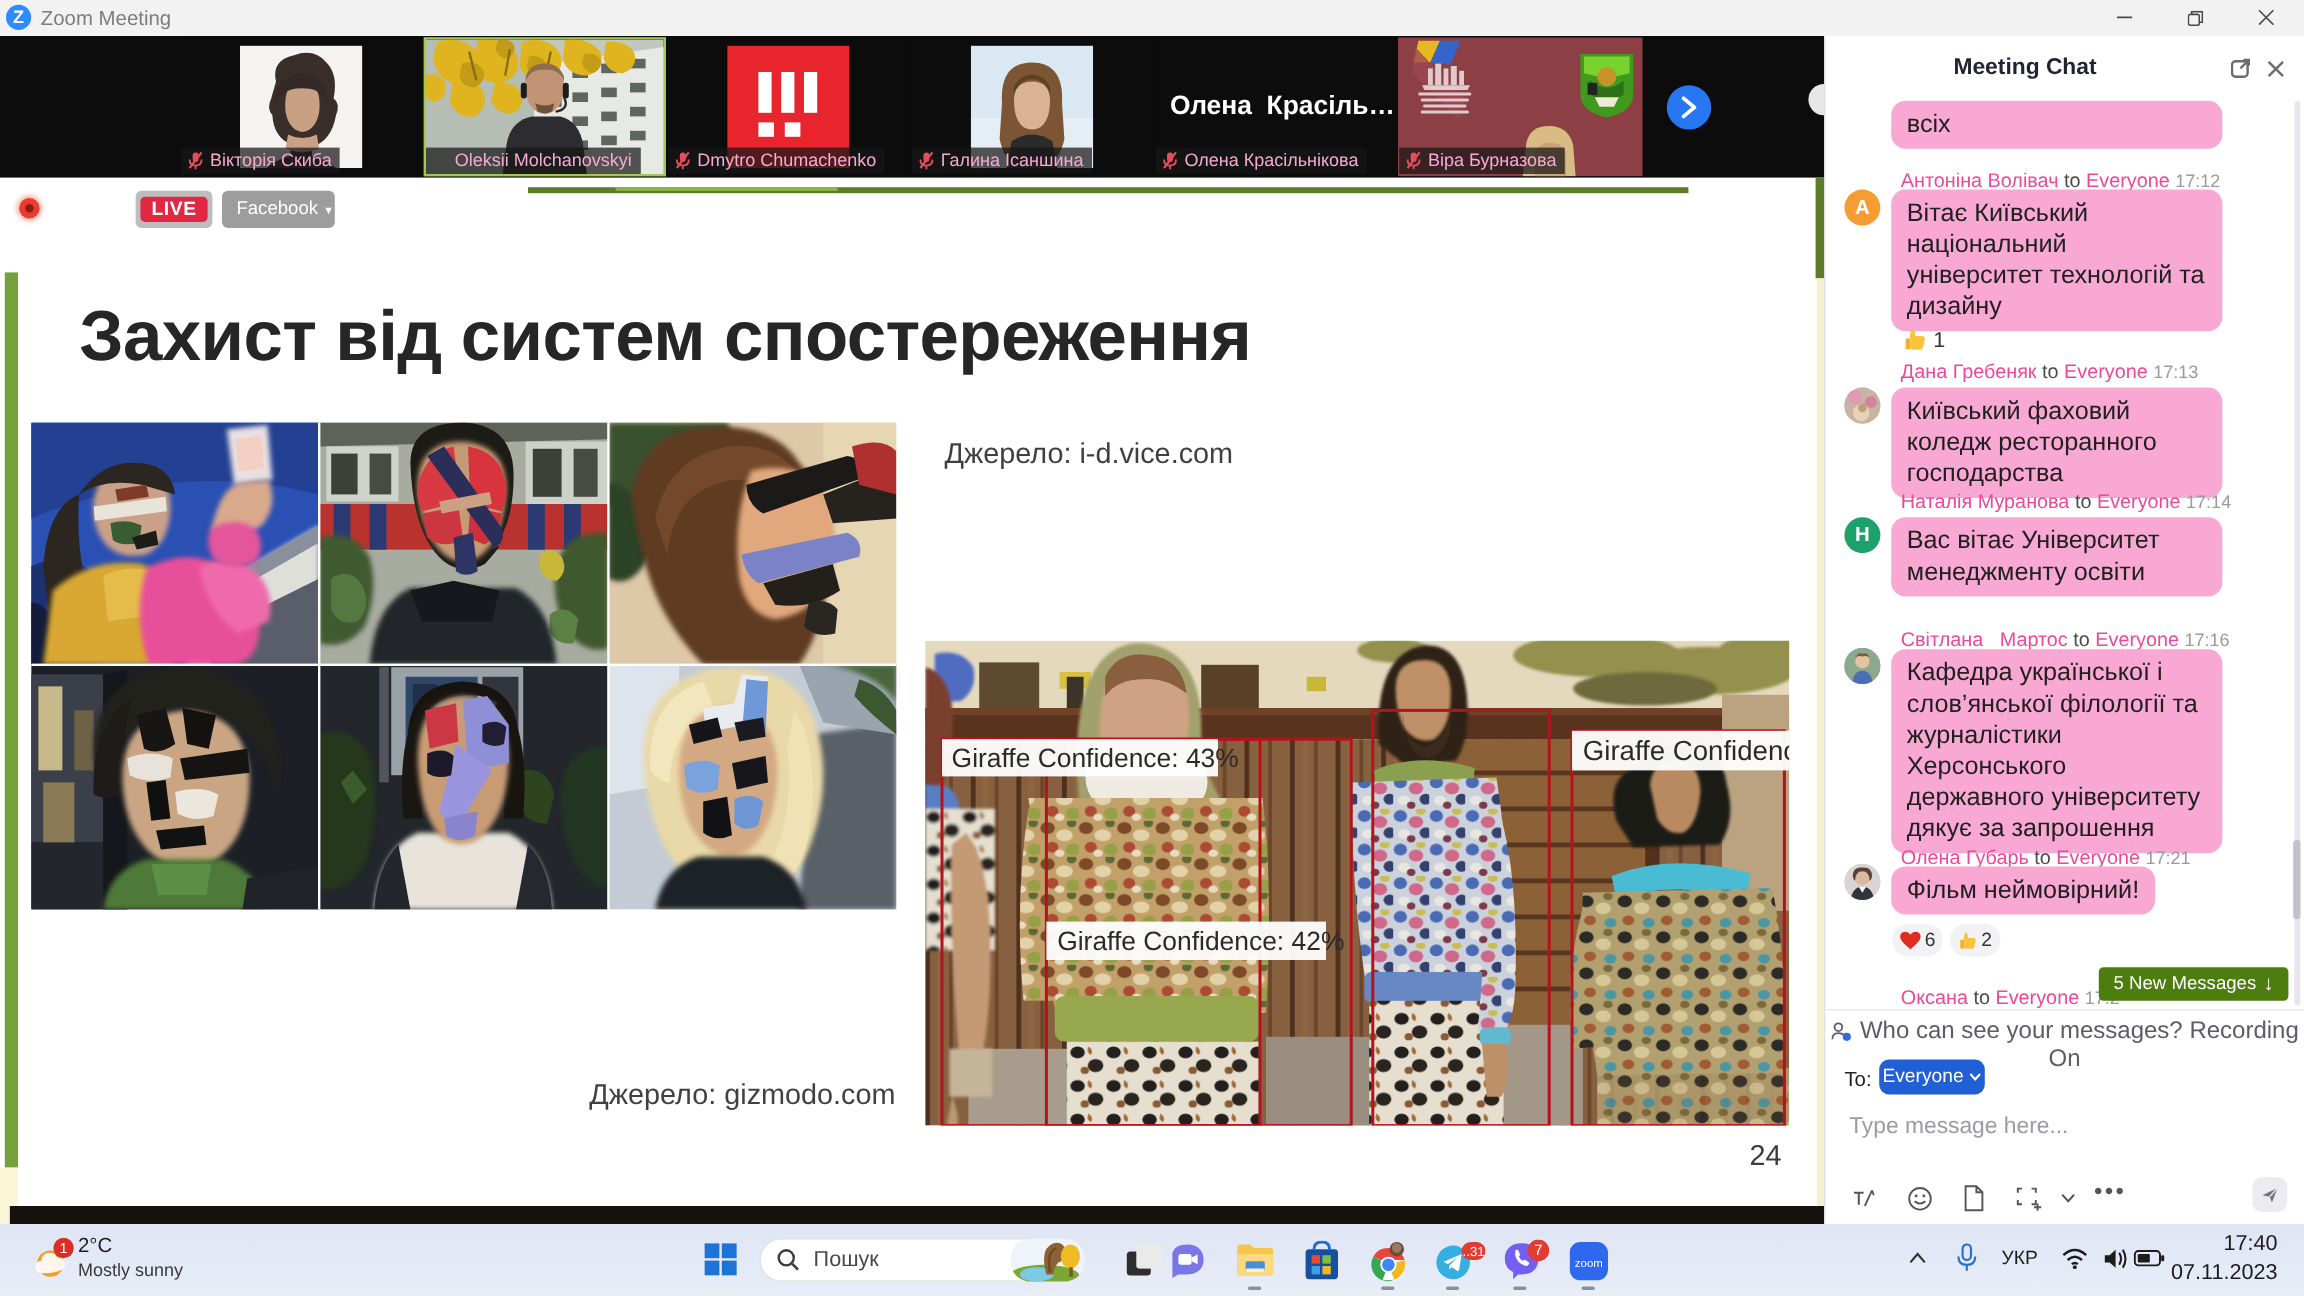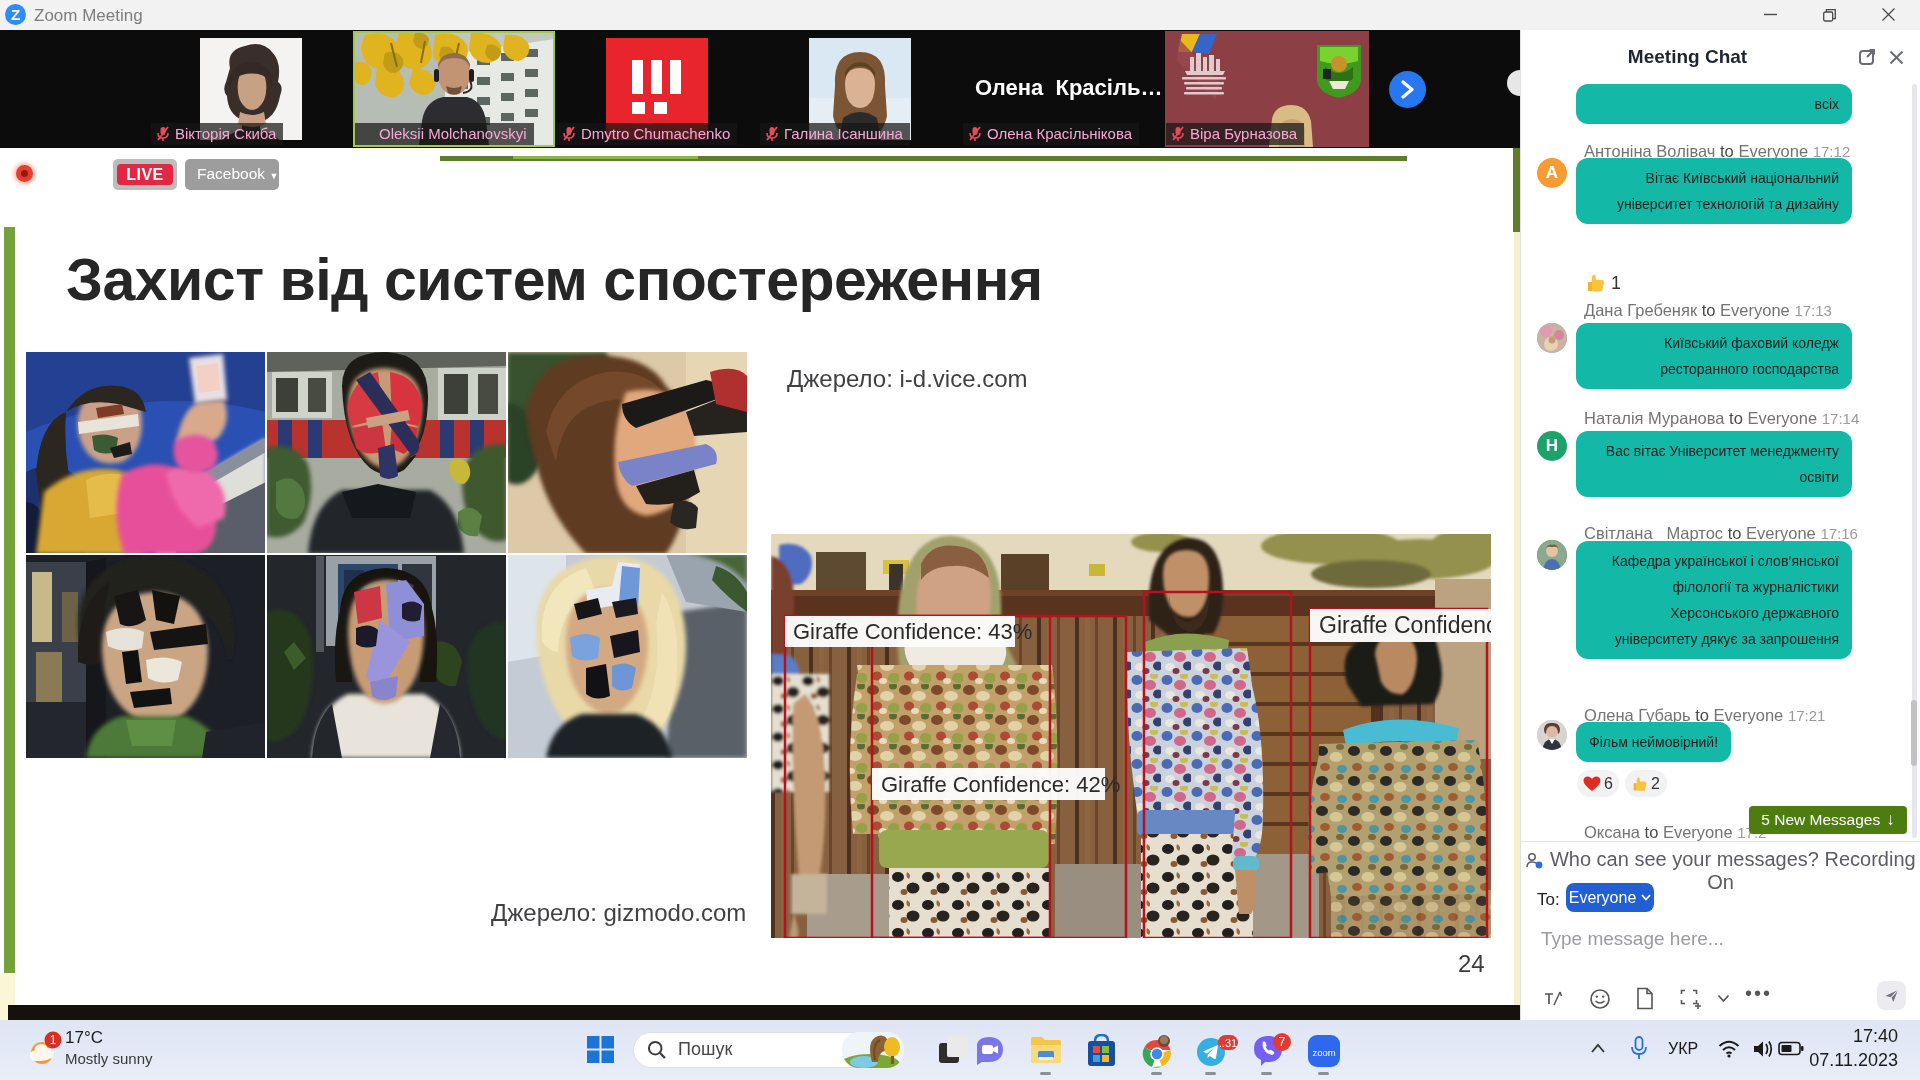--- a/index.html
+++ b/index.html
@@ -13,24 +13,24 @@
   #ztitle { left:34px; top:6px; font-size:17px; color:#7d7d7d; }
 
   
   #strip { left:0; top:30px; width:1520px; height:127px; background:#0c0c0c; overflow:hidden; }
   .tile { position:absolute; top:1px; height:116px; width:202px; background:#0c0c0c; overflow:hidden; }
   .vlabel { position:absolute; left:1px; bottom:2px; background:rgba(22,22,22,0.72); color:#f9a8d4; font-size:15px; padding:2px 7px 3px 5px; white-space:nowrap; display:flex; align-items:center; gap:5px; }
   .sq { position:absolute; left:50px; top:7px; width:102px; height:102px; }
 
   
   #chat { left:1520px; top:30px; width:400px; height:990px; background:#fff; border-left:1px solid #e0e0e0; }
-  .cname { color:#737373; }
+  .cname { color:#ec4899; }
   .cgrey { color:#4a4a4a; }
   .ctime { color:#9a9a9a; font-size:15px; }
-  .bubble { position:absolute; left:55px; background:#14b8a6; border-radius:12px; padding:7px 13px; font-size:14px; color:#202020; line-height:26px; width:276px;text-align:right; }
+  .bubble { position:absolute; left:55px; background:#f9a8d4; border-radius:12px; padding:7px 13px; font-size:21px; color:#202020; line-height:26px; width:276px; }
   .mhead { position:absolute; left:63px; font-size:16.5px; white-space:nowrap; }
   .avatar { position:absolute; left:16px; width:30px; height:30px; border-radius:50%; color:#fff; font-size:17px; font-weight:bold; text-align:center; line-height:30px; }
 
   
   #main { left:0; top:148px; width:1520px; height:857px; background:#fff; overflow:hidden; }
 
   
   #taskbar { left:0; top:1020px; width:1920px; height:60px; background:linear-gradient(180deg,#dfe5f4,#e8edf8); }
 </style>
 </head>
@@ -707,21 +707,21 @@
 </div>
 
 <div id="taskbar" class="abs">
 
   <svg class="abs" style="left:26px; top:11px;" width="38" height="38" viewBox="0 0 38 38">
     <circle cx="16" cy="22" r="11" fill="#f59d28"></circle>
     <path d="M10 30 Q4 30 4 24.5 Q4 20 8.5 19.5 Q9 13 15.5 13 Q20 13 21.5 17 Q27 16.5 28 22 Q28.5 27 23 28 Q20 30 10 30 Z" fill="#fff" opacity="0.92"></path>
     <circle cx="27" cy="9" r="8.5" fill="#d93025"></circle>
     <text x="27" y="13" font-size="12" fill="#fff" text-anchor="middle" font-family="Liberation Sans">1</text>
   </svg>
-  <div class="abs" style="left:65px; top:8px; font-size:17px; color:#1b1b1b;">17°C</div>
+  <div class="abs" style="left:65px; top:8px; font-size:17px; color:#1b1b1b;">2°C</div>
   <div class="abs" style="left:65px; top:30px; font-size:15px; color:#3a3a3a;">Mostly sunny</div>
 
   <svg class="abs" style="left:587px; top:16px;" width="27" height="27" viewBox="0 0 27 27">
     <rect x="0" y="0" width="12.5" height="12.5" fill="#1b74d6"></rect>
       <rect x="14.5" y="0" width="12.5" height="12.5" fill="#1b74d6"></rect>
     <rect x="0" y="14.5" width="12.5" height="12.5" fill="#1b74d6"></rect>
       <rect x="14.5" y="14.5" width="12.5" height="12.5" fill="#1b74d6"></rect>
   </svg>
 
   <div class="abs" style="left:633px; top:12px; width:270px; height:36px; background:#fff; border:1px solid #dcdfe8; border-radius:18px;"></div>

